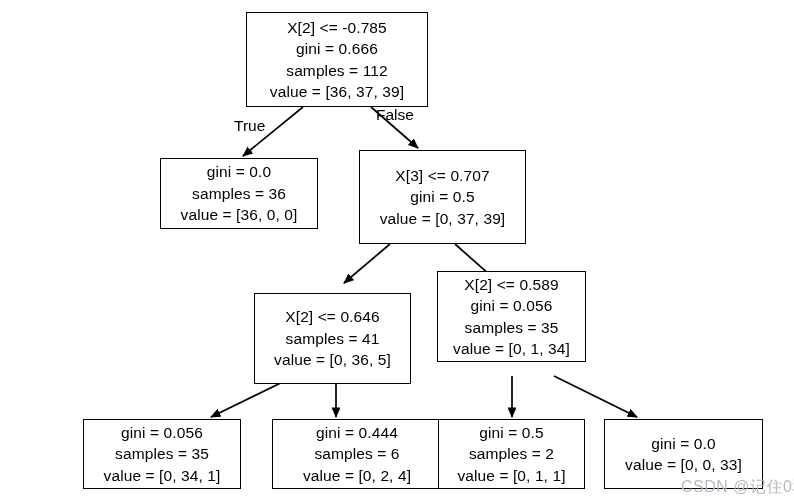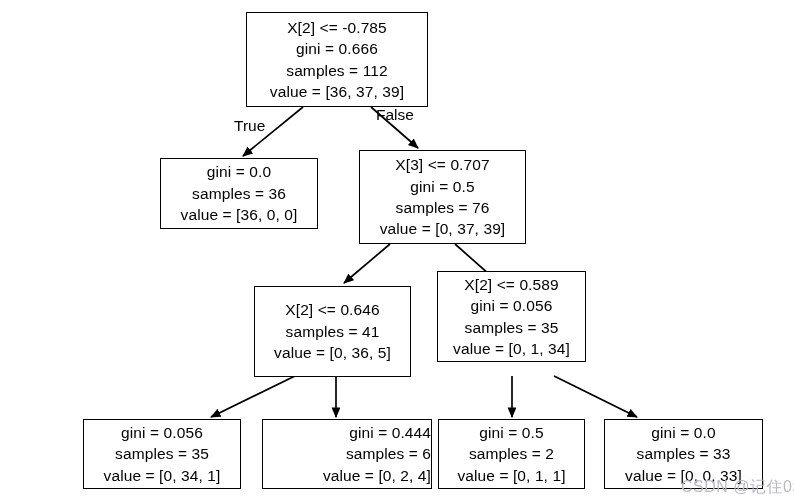--- a/index.html
+++ b/index.html
@@ -90,52 +90,50 @@
         <span class="line">value = [36, 37, 39]</span>
       </div>
       <div class="node" style="left: 160px; top: 158px; width: 158px; height: 71px;">
         <span class="line">gini = 0.0</span>
         <span class="line">samples = 36</span>
         <span class="line">value = [36, 0, 0]</span>
       </div>
       <div class="node" style="left: 359px; top: 150px; width: 167px; height: 94px;">
         <span class="line">X[3] &lt;= 0.707</span>
         <span class="line">gini = 0.5</span>
-        <span class="line">samples = 76</span>
         <span class="line">value = [0, 37, 39]</span>
       </div>
-      <div class="node" style="left: 254px; top: 286px; width: 157px; height: 91px;">
+      <div class="node" style="left: 254px; top: 293px; width: 157px; height: 91px;">
         <span class="line">X[2] &lt;= 0.646</span>
         <span class="line">samples = 41</span>
         <span class="line">value = [0, 36, 5]</span>
       </div>
       <div class="node" style="left: 437px; top: 271px; width: 149px; height: 91px;">
         <span class="line">X[2] &lt;= 0.589</span>
         <span class="line">gini = 0.056</span>
         <span class="line">samples = 35</span>
         <span class="line">value = [0, 1, 34]</span>
       </div>
       <div class="node" style="left: 83px; top: 419px; width: 158px; height: 70px;">
         <span class="line">gini = 0.056</span>
         <span class="line">samples = 35</span>
         <span class="line">value = [0, 34, 1]</span>
       </div>
-      <div class="node" style="left: 262px; top: 419px; width: 170px; height: 70px; align-items: flex-end;">
+      <div class="node" style="left: 272px; top: 419px; width: 170px; height: 70px;">
         <span class="line">gini = 0.444</span>
         <span class="line">samples = 6</span>
         <span class="line">value = [0, 2, 4]</span>
       </div>
       <div class="node" style="left: 438px; top: 419px; width: 147px; height: 70px;">
         <span class="line">gini = 0.5</span>
         <span class="line">samples = 2</span>
         <span class="line">value = [0, 1, 1]</span>
       </div>
       <div class="node" style="left: 604px; top: 419px; width: 159px; height: 70px;">
         <span class="line">gini = 0.0</span>
-        <span class="line">samples = 33</span>
         <span class="line">value = [0, 0, 33]</span>
       </div>
     </div>
   <div id="label-layer">
       <div class="edge-label" style="left: 234px; top: 117px;">True</div>
       <div class="edge-label" style="left: 376px; top: 106px;">False</div>
     </div>
 
   <div class="watermark" style="left: 645px; top: 477px;">CSDN @记住0和1</div>
 

